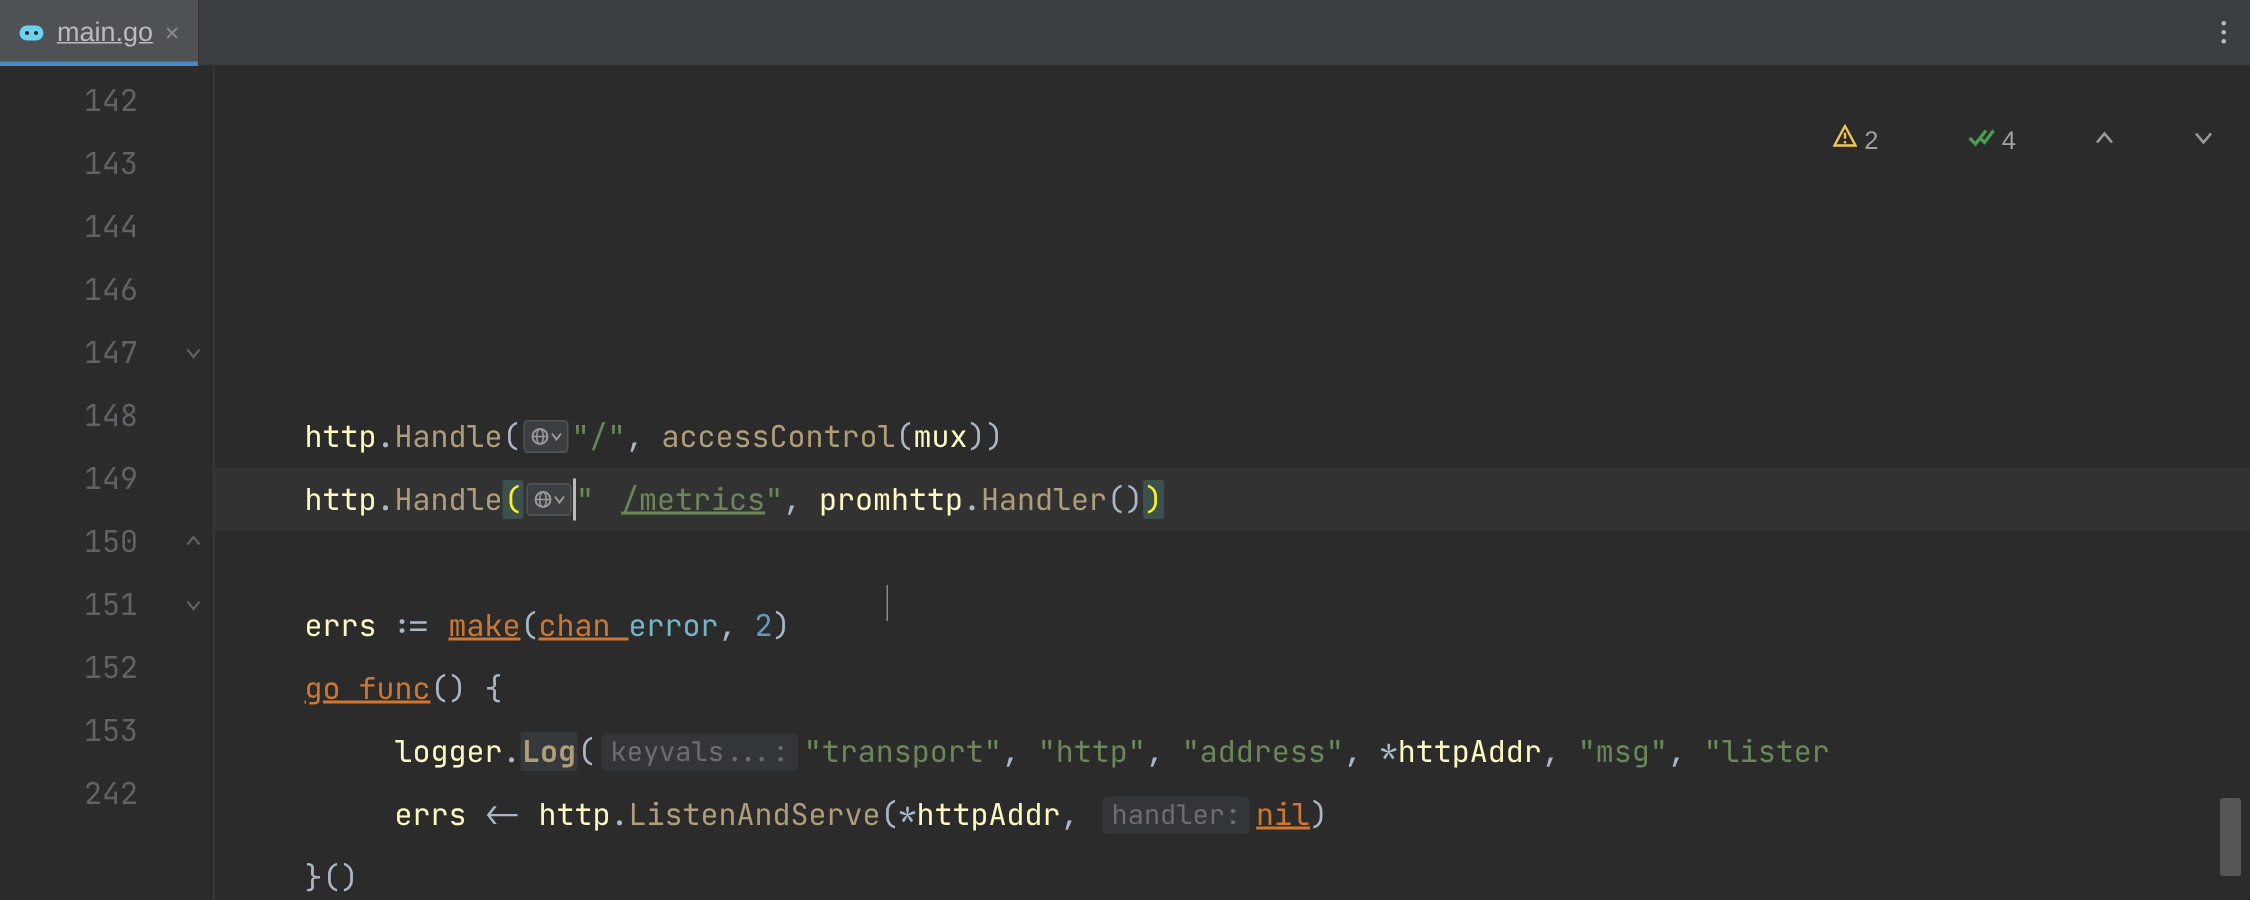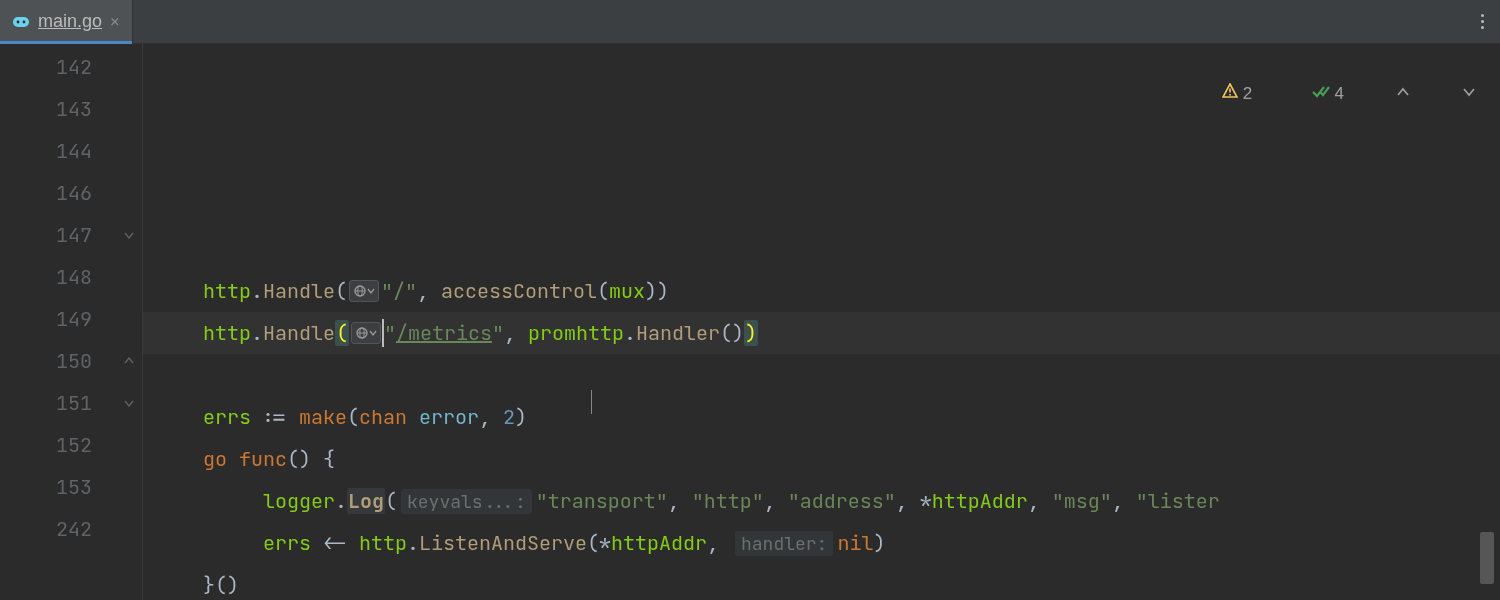--- a/index.html
+++ b/index.html
@@ -115,26 +115,26 @@
     height: 42px;
     display: flex;
     align-items: center;
     padding-left: 8px;
   }
   .code-row.current {
     background: #323232;
   }
   .indent1 { padding-left: 60px; }
   .indent2 { padding-left: 120px; }
-  .t-id { color: #84cc16; }
+  .t-id { color: #fef9c3; }
   .t-dot { color: #a9b7c6; }
   .t-fn { color: #b09d79; }
   .t-str { color: #6a8759; }
-  .t-str-u { color: #6a8759; text-decoration: underline; }
-  .t-kw { color: #cc7832; }
+  .t-str-u { color: #6a8759; text-decoration: underline; margin-left: 18px; }
+  .t-kw { color: #cc7832; text-decoration: underline; }
   .t-type { color: #72b6c9; }
   .t-num { color: #6897bb; }
   .t-p { color: #a9b7c6; }
   .t-paren-hl { background: #3b514d; color: #ffef28; border-radius: 2px; padding: 0 1px; }
   .t-hint-box {
     color: #6d6d6d;
     background: #333638;
     border-radius: 3px;
     padding: 1px 6px;
     margin: 0 4px;

